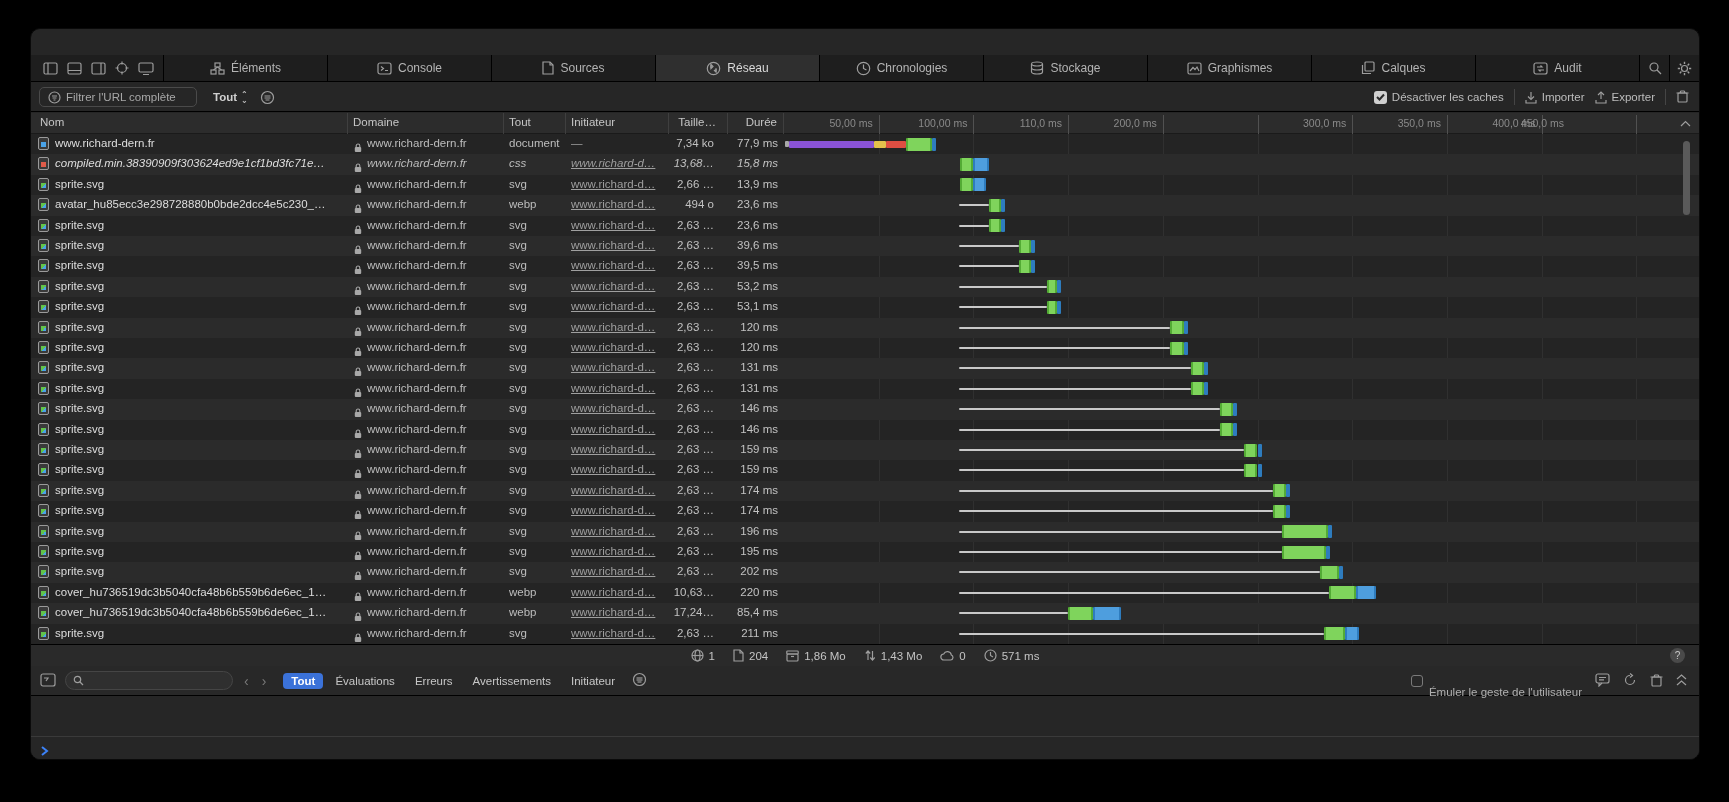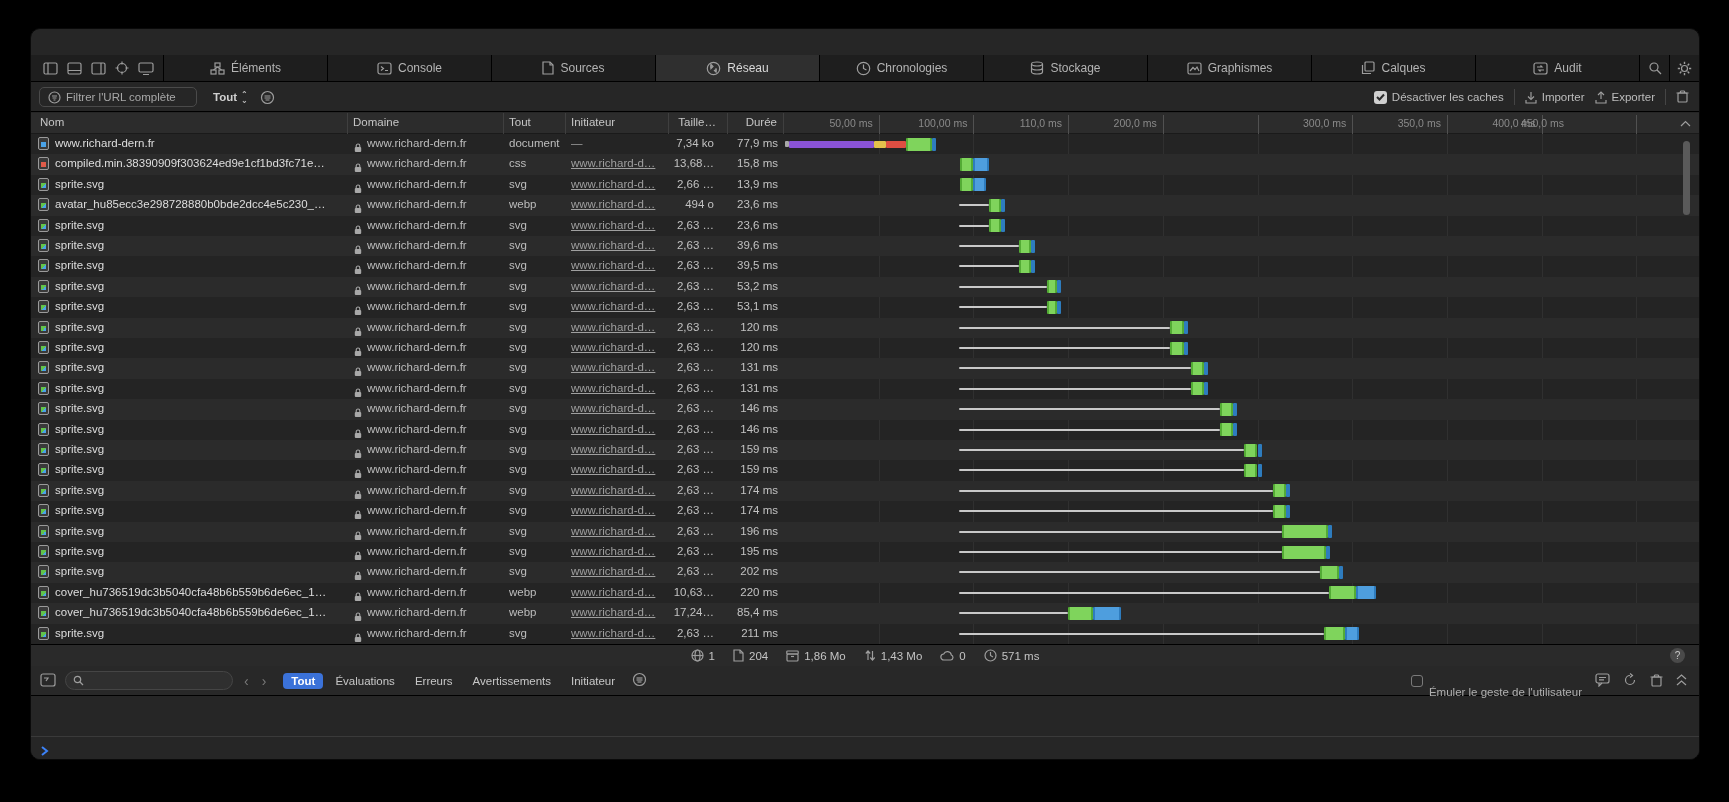--- a/index.html
+++ b/index.html
@@ -380,21 +380,21 @@
         <div class="cell c-init">—</div>
         <div class="cell c-size">7,34 ko</div>
         <div class="cell c-dur">77,9 ms</div>
         <div class="seg sg-graycap" style="left: 753.947px; width: 3.788px;"></div>
         <div class="seg sg-purple" style="left: 757.735px; width: 85.23px;"></div>
         <div class="seg sg-yellow" style="left: 842.965px; width: 12.311px;"></div>
         <div class="seg sg-red" style="left: 855.276px; width: 19.887px;"></div>
         <div class="seg sg-green" style="left: 875.163px; width: 25.569px;"></div>
         <div class="seg sg-blue" style="left: 900.732px; width: 4.735px;"></div>
       </div>
-      <div class="row alt" style="top: 20.4px;">
+      <div class="row alt" style="top: 20.4px; font-style: italic;">
         <span class="fic css"></span>
         <div class="cell c-name">compiled.min.38390909f303624ed9e1cf1bd3fc71e…</div>
         <span class="lockic"><svg width="8" height="10">
             <rect x="0.8" y="4" width="6.4" height="5" rx="1" fill="#a8a8a8"></rect>
             <path d="M2.2,4 v-1.2 a1.8,1.8 0 0 1 3.6,0 V4" stroke="#a8a8a8" fill="none" stroke-width="1.1"></path>
           </svg></span>
         <div class="cell c-dom">www.richard-dern.fr</div>
         <div class="cell c-type">css</div>
         <div class="cell c-init link">www.richard-d…</div>
         <div class="cell c-size">13,68…</div>

